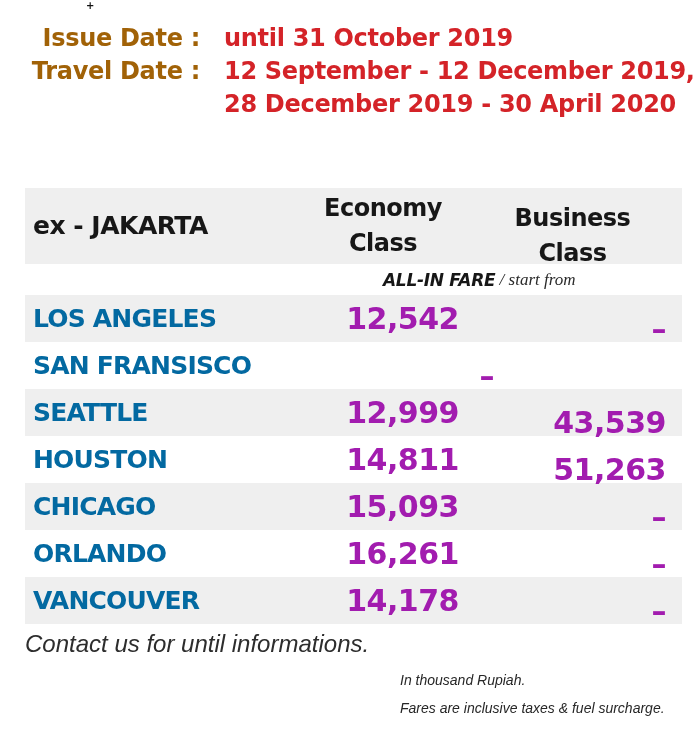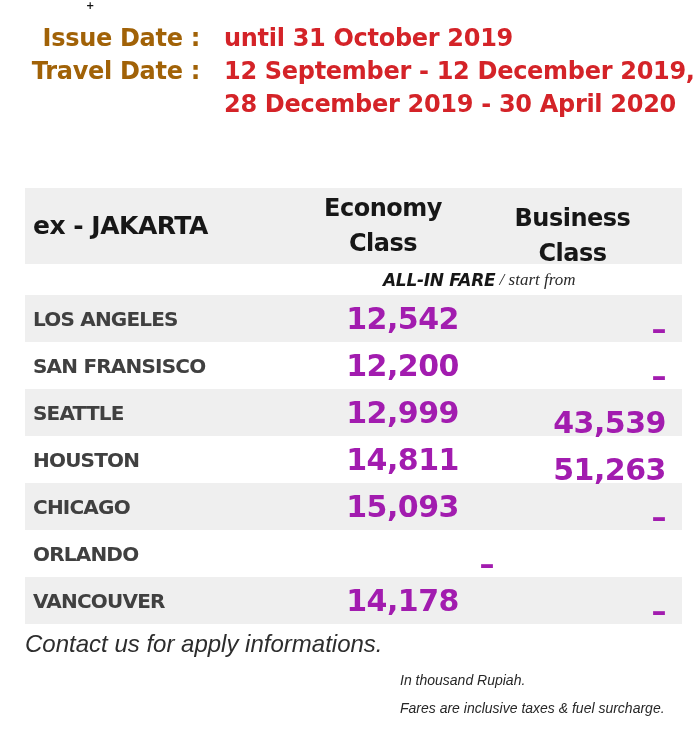--- a/index.html
+++ b/index.html
@@ -94,24 +94,24 @@
   .fare-note-bold { font-weight: 700; letter-spacing: -0.3px; }
   .fare-note-rest { font-weight: 400; color: #2a2a2a; font-family: Liberation Serif, serif; }
 
   .trow {
     display: flex;
     align-items: center;
     height: 47px;
   }
   .trow:nth-child(odd) { background: #efefef; }
   .cell-city {
-    font-size: 20px;
+    font-size: 25px;
     font-weight: 700;
     letter-spacing: -0.8px;
-    color: #404040;
+    color: #0369a1;
   }
   .cell-econ, .cell-bus {
     font-size: 30px;
     font-weight: 700;
     letter-spacing: -0.5px;
     text-align: right;
     color: #a21caf;
   }
 
   
@@ -174,50 +174,50 @@
   </div>
 
   <div class="tbody">
     <div class="trow">
       <div class="col-city cell-city">LOS ANGELES</div>
       <div class="col-econ cell-econ">12,542</div>
       <div class="col-bus cell-bus">–</div>
     </div>
     <div class="trow">
       <div class="col-city cell-city">SAN FRANSISCO</div>
-      <div class="col-econ cell-econ">12,200</div>
       <div class="col-bus cell-bus">–</div>
     </div>
     <div class="trow">
       <div class="col-city cell-city">SEATTLE</div>
       <div class="col-econ cell-econ">12,999</div>
       <div class="col-bus cell-bus">43,539</div>
     </div>
     <div class="trow">
       <div class="col-city cell-city">HOUSTON</div>
       <div class="col-econ cell-econ">14,811</div>
       <div class="col-bus cell-bus">51,263</div>
     </div>
     <div class="trow">
       <div class="col-city cell-city">CHICAGO</div>
       <div class="col-econ cell-econ">15,093</div>
       <div class="col-bus cell-bus">–</div>
     </div>
     <div class="trow">
       <div class="col-city cell-city">ORLANDO</div>
+      <div class="col-econ cell-econ">16,261</div>
       <div class="col-bus cell-bus">–</div>
     </div>
     <div class="trow">
       <div class="col-city cell-city">VANCOUVER</div>
       <div class="col-econ cell-econ">14,178</div>
       <div class="col-bus cell-bus">–</div>
     </div>
   </div>
 
 </div>
 
-<div class="contact-line">Contact us for apply informations.</div>
+<div class="contact-line">Contact us for until informations.</div>
 
 <div class="footnotes">
   <div>In thousand Rupiah.</div>
   <div>Fares are inclusive taxes &amp; fuel surcharge.</div>
   <div>Terms &amp; conditions apply.</div>
 </div>
 
 </body></html>

